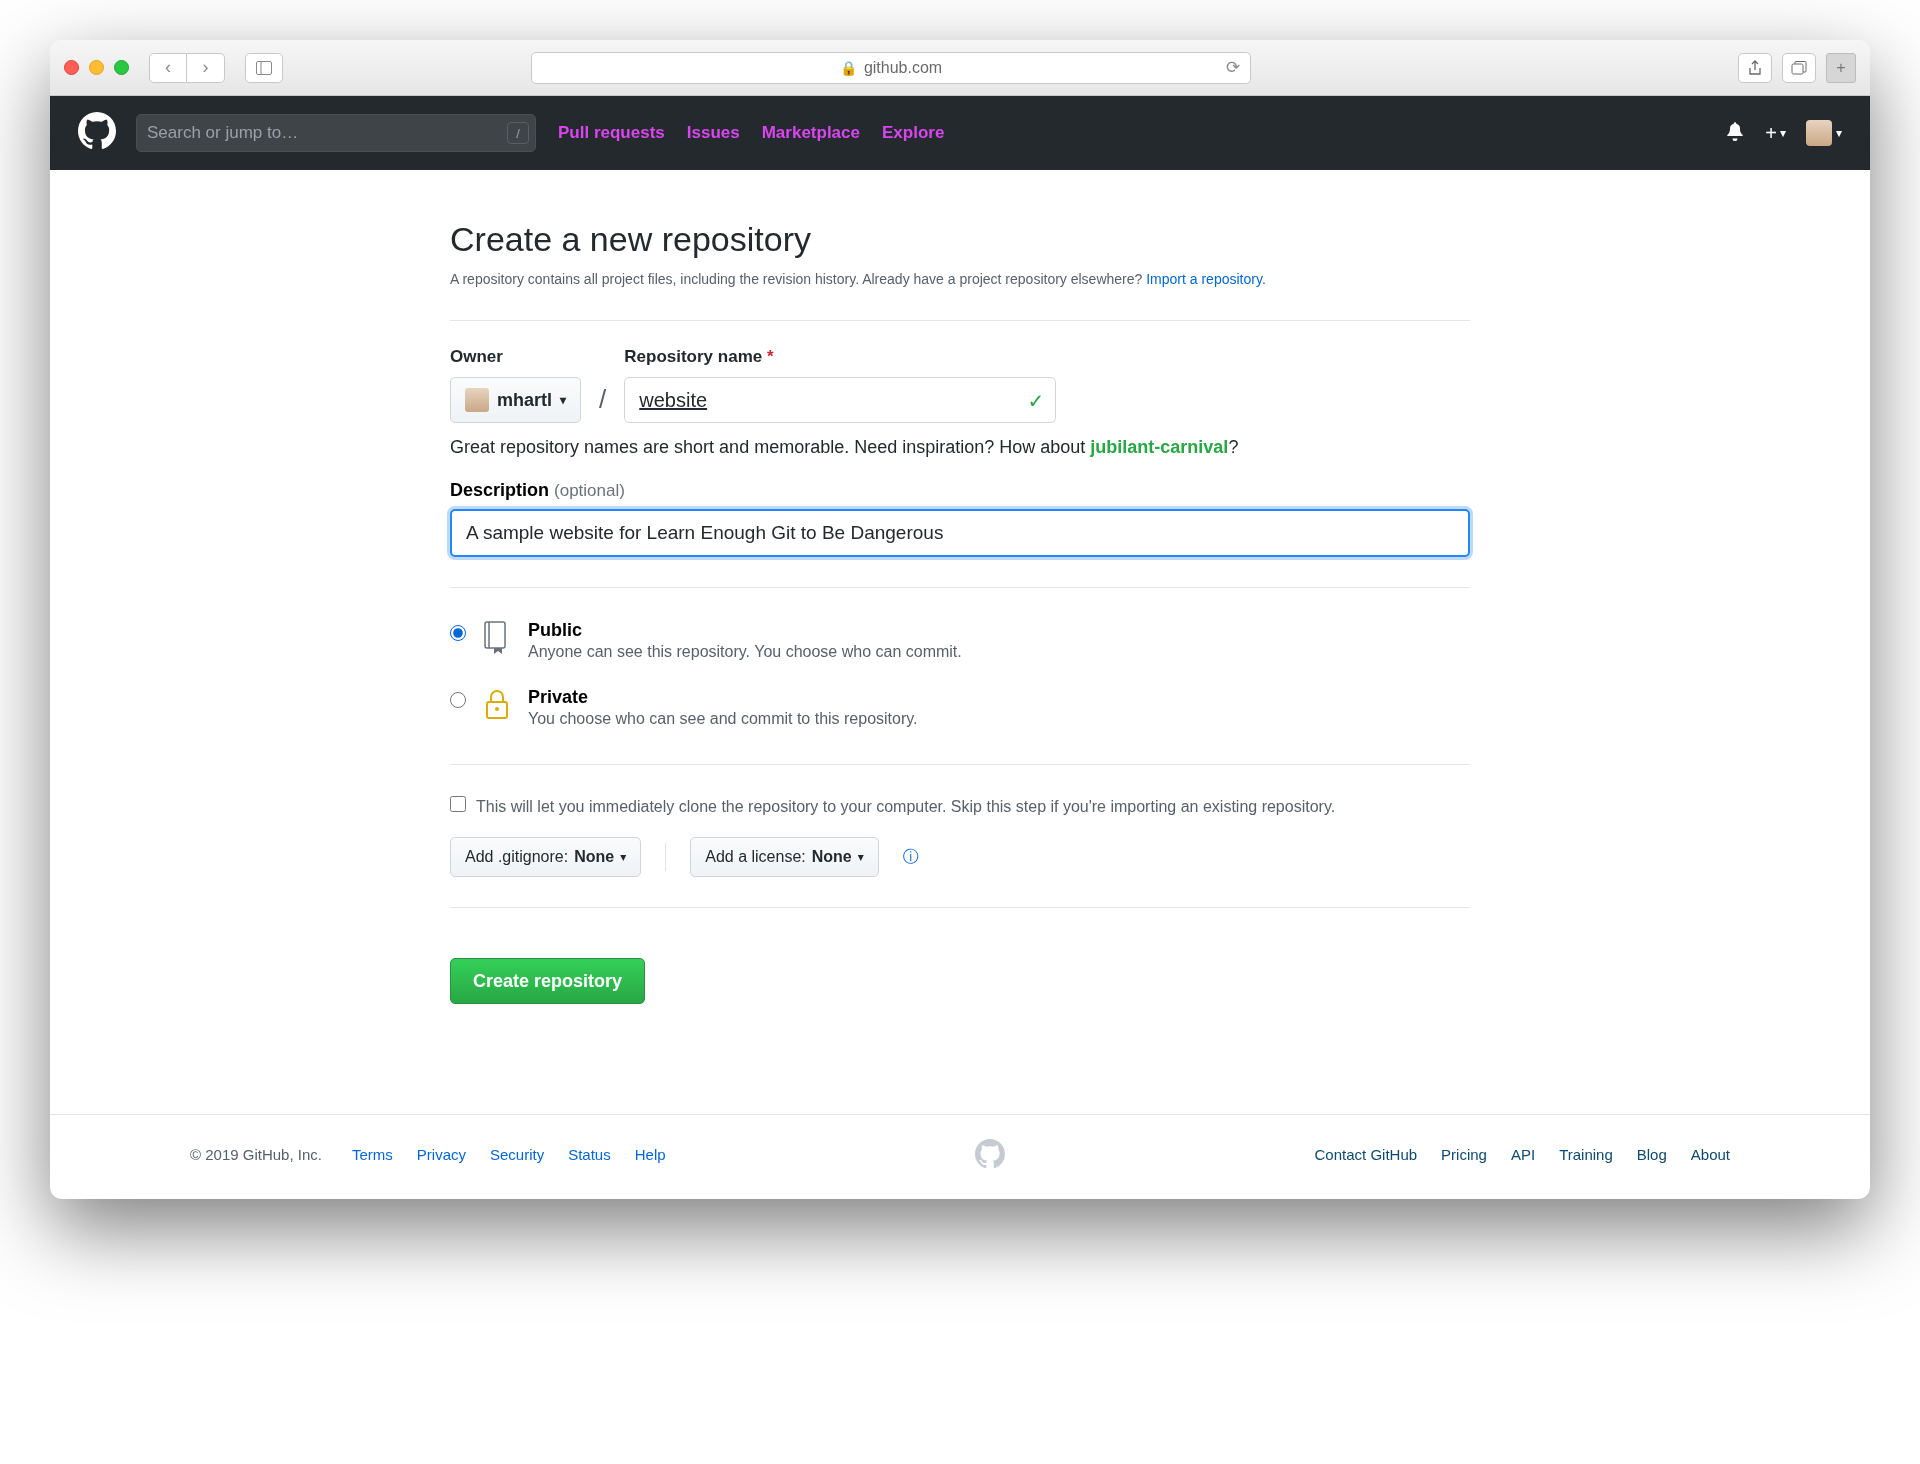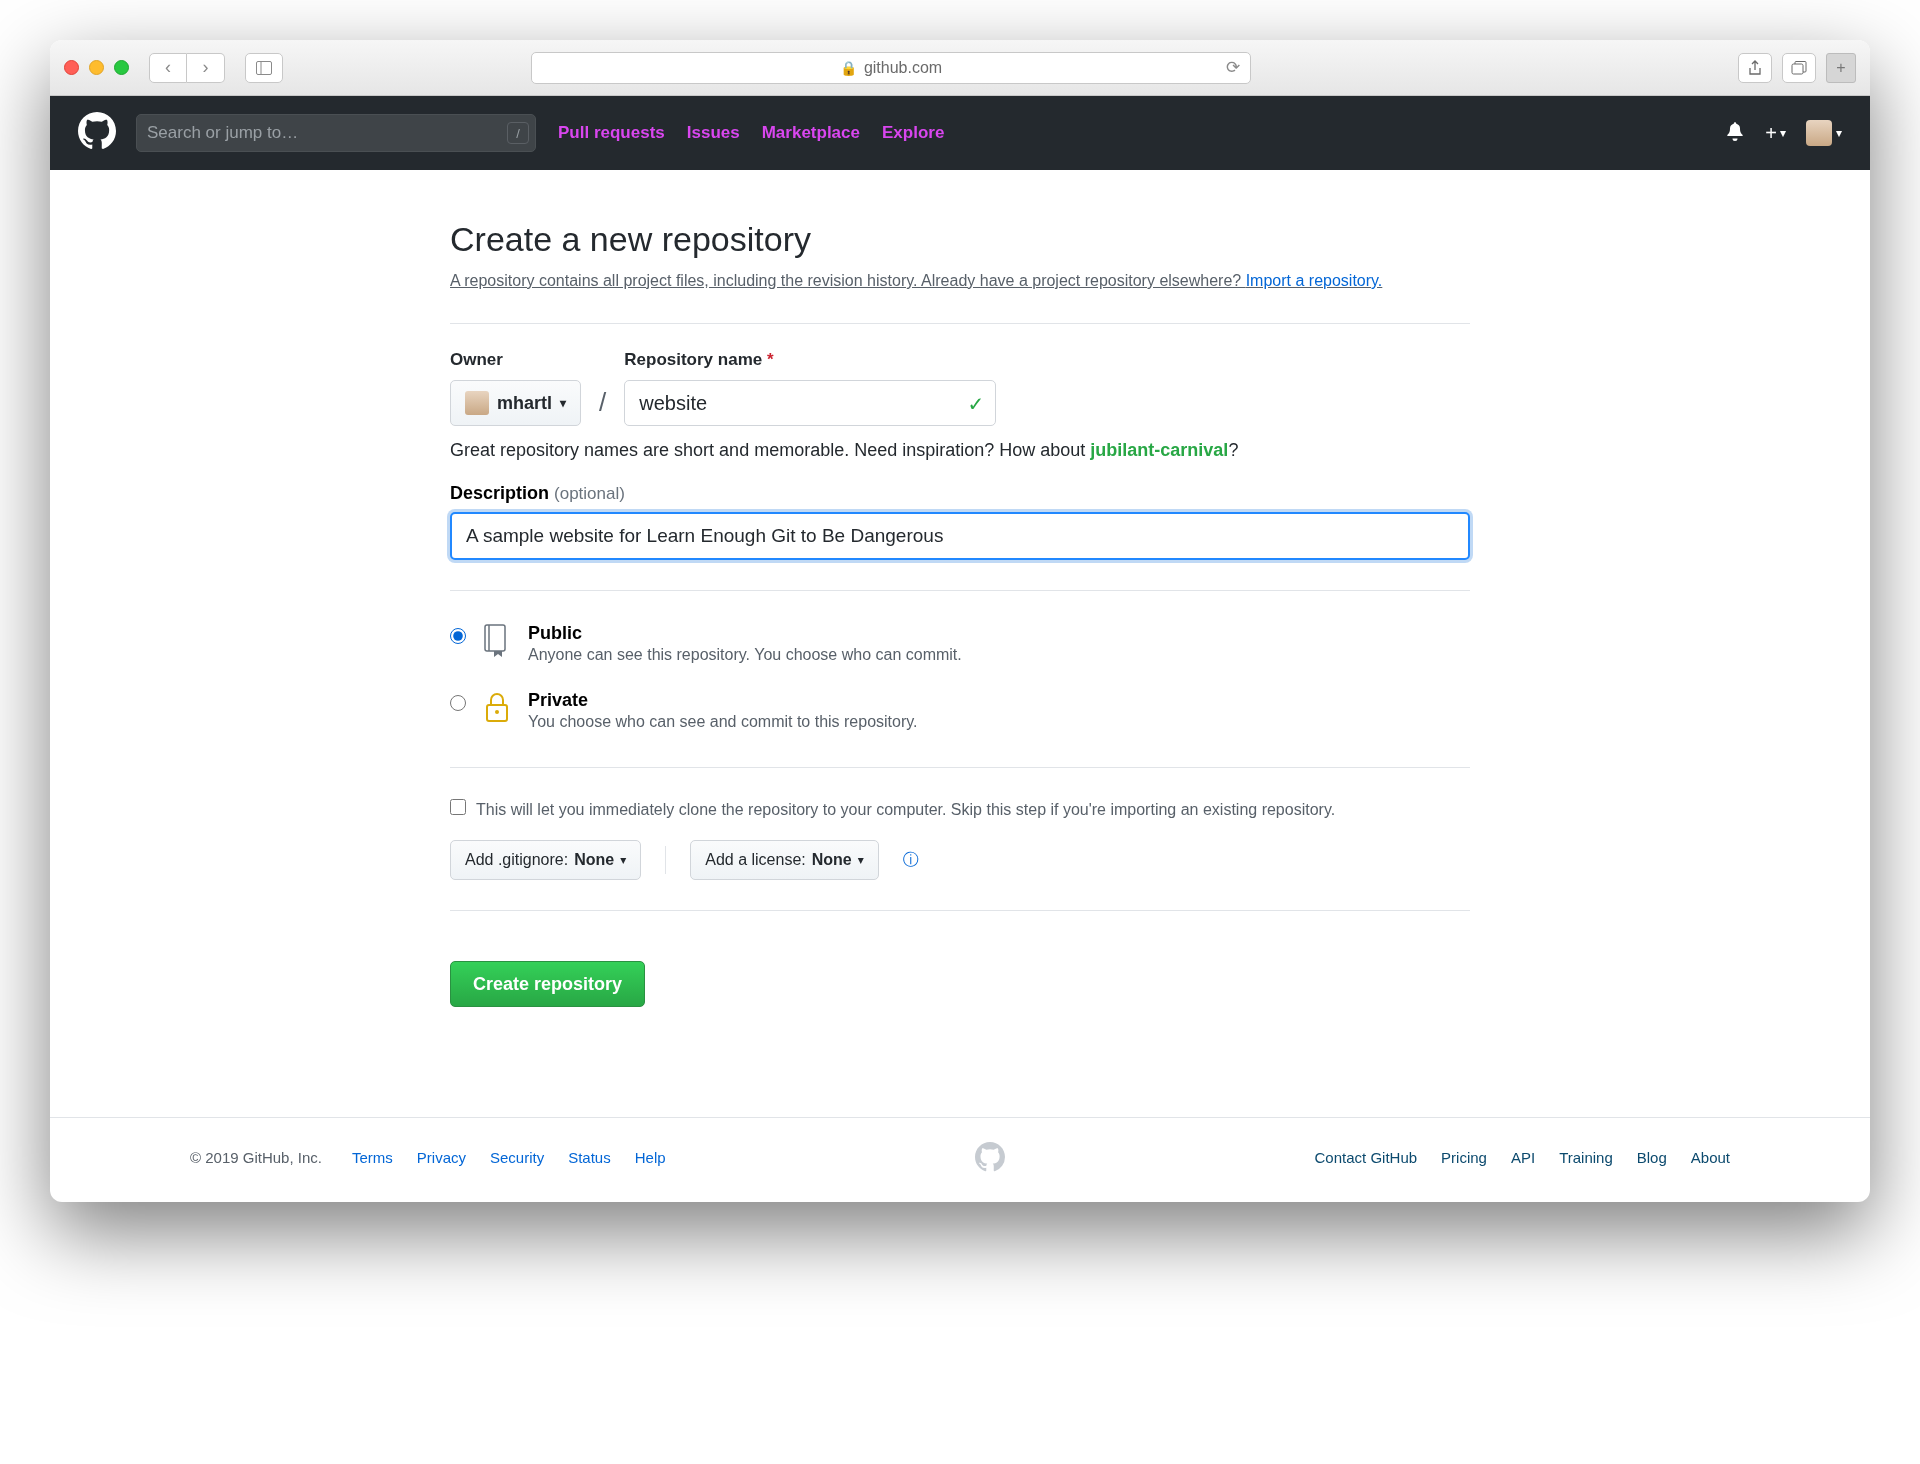--- a/index.html
+++ b/index.html
@@ -65,37 +65,37 @@
   .gh-nav a { color:#d946ef; text-decoration:none; }
   .gh-right { margin-left:auto; display:flex; align-items:center; gap:20px; color:#fff;}
   .bell-icon svg { width:20px; height:20px; fill:#fff;}
   .plus-dd { display:flex; align-items:center; gap:3px; font-size:20px; font-weight:300;}
   .avatar { width:26px; height:26px; border-radius:4px; background:linear-gradient(#e8d4c0,#c9a885); }
   .avatar-dd { display:flex; align-items:center; gap:4px;}
 
   
   .container { width: 1020px; margin: 50px auto 0; padding-bottom: 60px; }
   h1 { font-size:34px; font-weight:400; color:#24292e; margin-bottom:10px;}
-  .subhead { color:#586069; font-size:16px; line-height:1.5;text-decoration:underline; }
+  .subhead { color:#586069; font-size:14px; line-height:1.5; }
   .subhead a { color:#0366d6; text-decoration:none; }
   hr.sep { border:none; border-top:1px solid #e1e4e8; margin:30px 0 26px;}
   .row { display:flex; gap:14px; align-items:flex-end; }
   .field-label { font-weight:600; font-size:17px; color:#24292e; margin-bottom:10px; display:block;}
   .req { color:#cb2431; }
   .owner-btn {
     height:46px; border:1px solid #d1d5da; border-radius:5px; background:linear-gradient(#fafbfc,#eff3f6);
     padding:8px 14px; display:flex; align-items:center; gap:8px; font-weight:600; font-size:18px; color:#24292e;
   }
   .owner-btn .mini-av { width:24px; height:24px; border-radius:3px; background:linear-gradient(#e8d4c0,#c9a885);}
   .caret { font-size:12px;}
   .slash-sep { font-size:26px; color:#586069; padding:0 4px 8px;}
   .repo-input { position:relative;}
   .repo-input input {
-    height:46px; width:372px; border:1px solid #d1d5da; border-radius:5px; padding:0 40px 0 14px;
-    font-size:20px; color:#24292e; background:#fff;
+    height:46px; width:432px; border:1px solid #d1d5da; border-radius:5px; padding:0 40px 0 14px;
+    font-size:20px; color:#24292e; background:#fff;text-decoration:underline;
   }
   .repo-input .check { position:absolute; right:12px; top:12px; color:#28a745; font-size:20px;}
   .hint { margin-top:14px; color:#24292e; font-size:18px;}
   .hint .suggest { color:#28a745; font-weight:600;}
   .desc-label { margin-top:22px; font-weight:600; font-size:18px;}
   .desc-label .opt { color:#6a737d; font-weight:400; font-size:17px;}
   .desc-input {
     margin-top:8px; width:100%; height:48px; border:2px solid #2188ff; border-radius:5px;
     box-shadow:0 0 0 3px rgba(3,102,214,0.25); padding:0 14px; font-size:19px; color:#24292e;
     outline:none;

